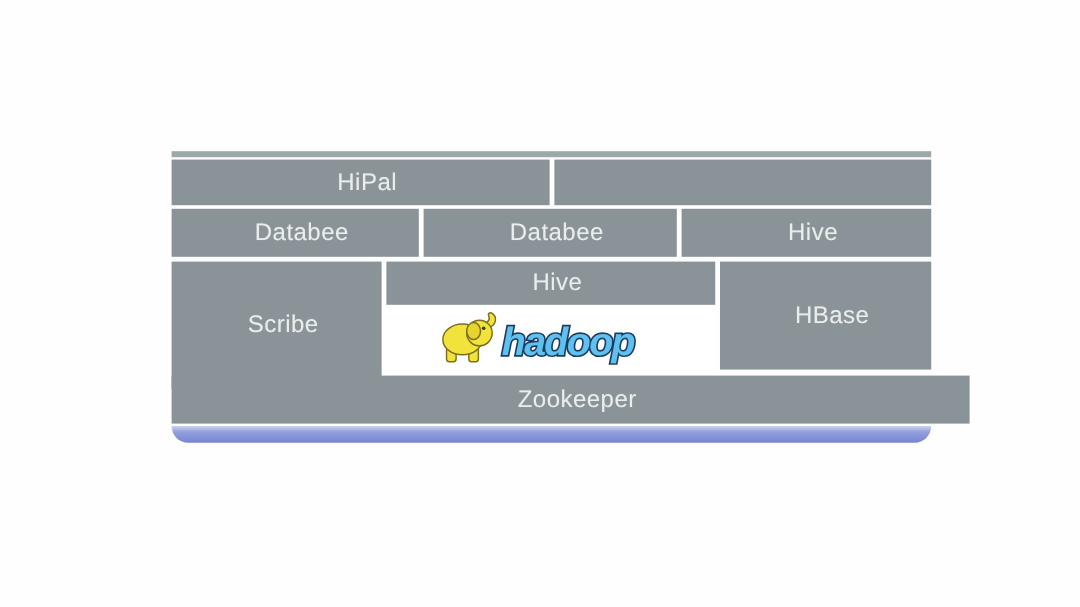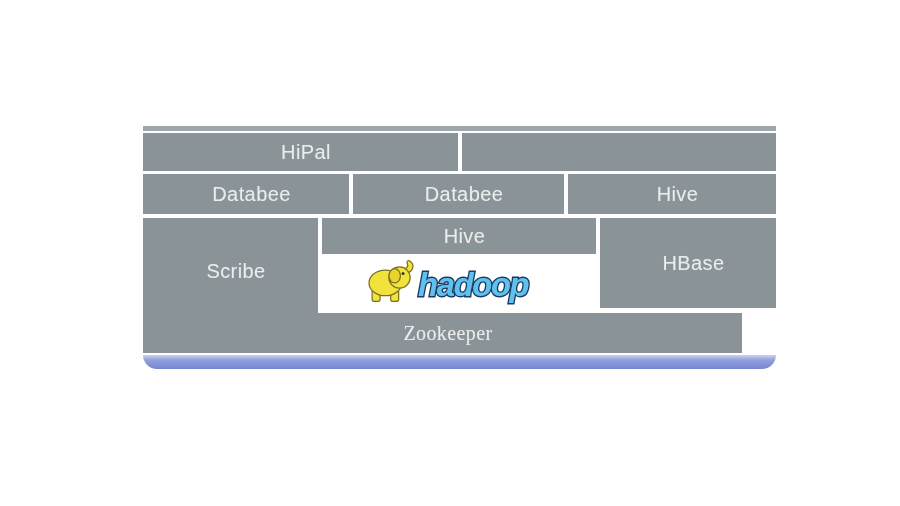--- a/index.html
+++ b/index.html
@@ -34,21 +34,21 @@
   .strip      { left: 0;     top: 0;     width: 633px; height: 5px;  background: #9ea7ab; position: absolute; }
   .hipal      { left: 0;     top: 7px;   width: 315px; height: 38px; }
   .topright   { left: 319px; top: 7px;   width: 314px; height: 38px; }
   .databee1   { left: 0;     top: 48px;  width: 206px; height: 40px; }
   .databee2   { left: 210px; top: 48px;  width: 211px; height: 40px; }
   .hivetop    { left: 425px; top: 48px;  width: 208px; height: 40px; }
   .scribe     { left: 0;     top: 92px;  width: 175px; height: 106px; }
   .hivemid    { left: 179px; top: 92px;  width: 274px; height: 36px; }
   .hadooparea { left: 179px; top: 130px; width: 274px; height: 52px; background: #ffffff; }
   .hbase      { left: 457px; top: 92px;  width: 176px; height: 90px; }
-  .zookeeper  { left: 0;     top: 187px; width: 599px; height: 40px; font-family: Liberation Serif, serif; }
+  .zookeeper  { left: 0;     top: 187px; width: 665px; height: 40px; }
   .bluebar {
     position: absolute;
     left: 0; top: 229px;
     width: 633px; height: 14px;
     background: linear-gradient(180deg, #ccd3f0 0%, #93a0dd 35%, #7585d2 100%);
     border-radius: 0 0 14px 14px;
   }
   .hadoop-logo { width: 204px; height: 46px; display: block; }
   .hadoop-logo text {
     fill: #5ec1f0;

